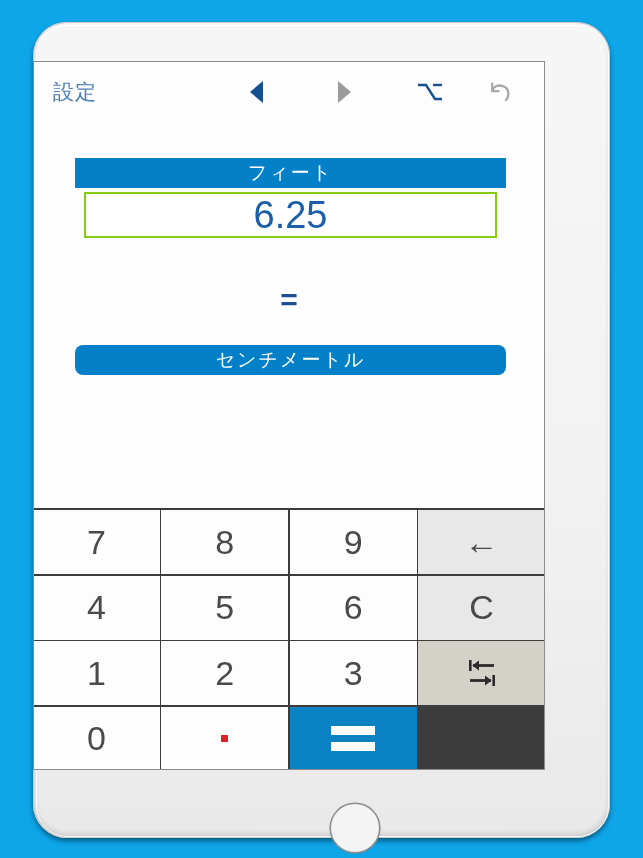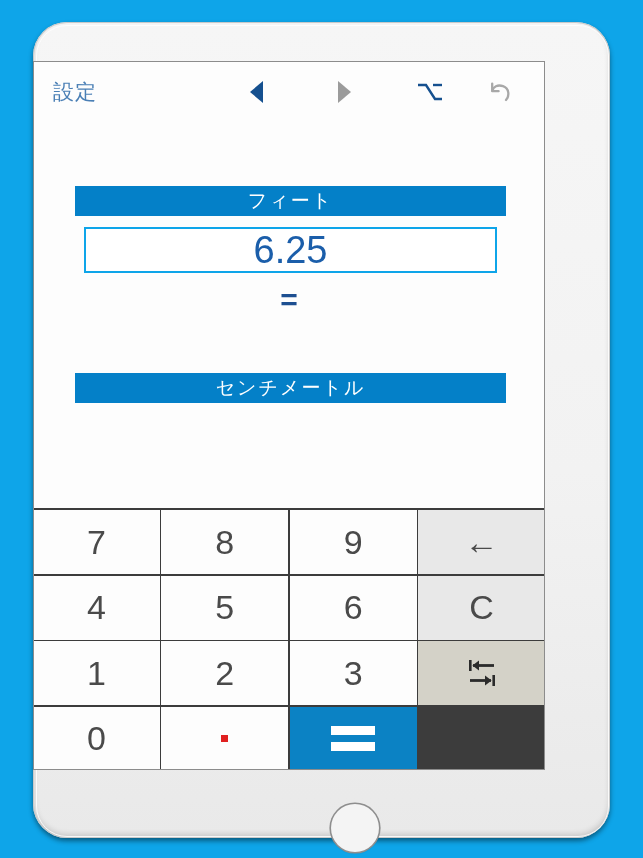--- a/index.html
+++ b/index.html
@@ -145,42 +145,41 @@
     width: 431px;
     height: 30px;
     background: #0480c8;
     color: #ffffff;
     font-size: 19px;
     display: flex;
     align-items: center;
     justify-content: center;
     letter-spacing: 2px;
     cursor: pointer;
-    margin-top: 28px;
   }
   #unit-bar-from { top: 36px; }
-  #unit-bar-to   { top: 223px; }
+  #unit-bar-to   { top: 223px; border-radius: 8px; }
 
   .value-field {
     position: absolute;
     left: 50px;
     width: 413px;
     height: 46px;
     background: #ffffff;
     box-sizing: border-box;
     display: flex;
     align-items: center;
     justify-content: center;
     font-size: 38px;
     color: #1b5eaa;
     cursor: text;
   }
   #value-from {
-    top: 105px;
-    border: 2px solid #0ea5e9;
+    top: 70px;
+    border: 2px solid #84cc16;
   }
   #value-to {
     top: 274px;
     border: 1.5px solid #9cc2e0;
   }
 
   #equals-separator {
     position: absolute;
     left: 0;
     right: 0;

